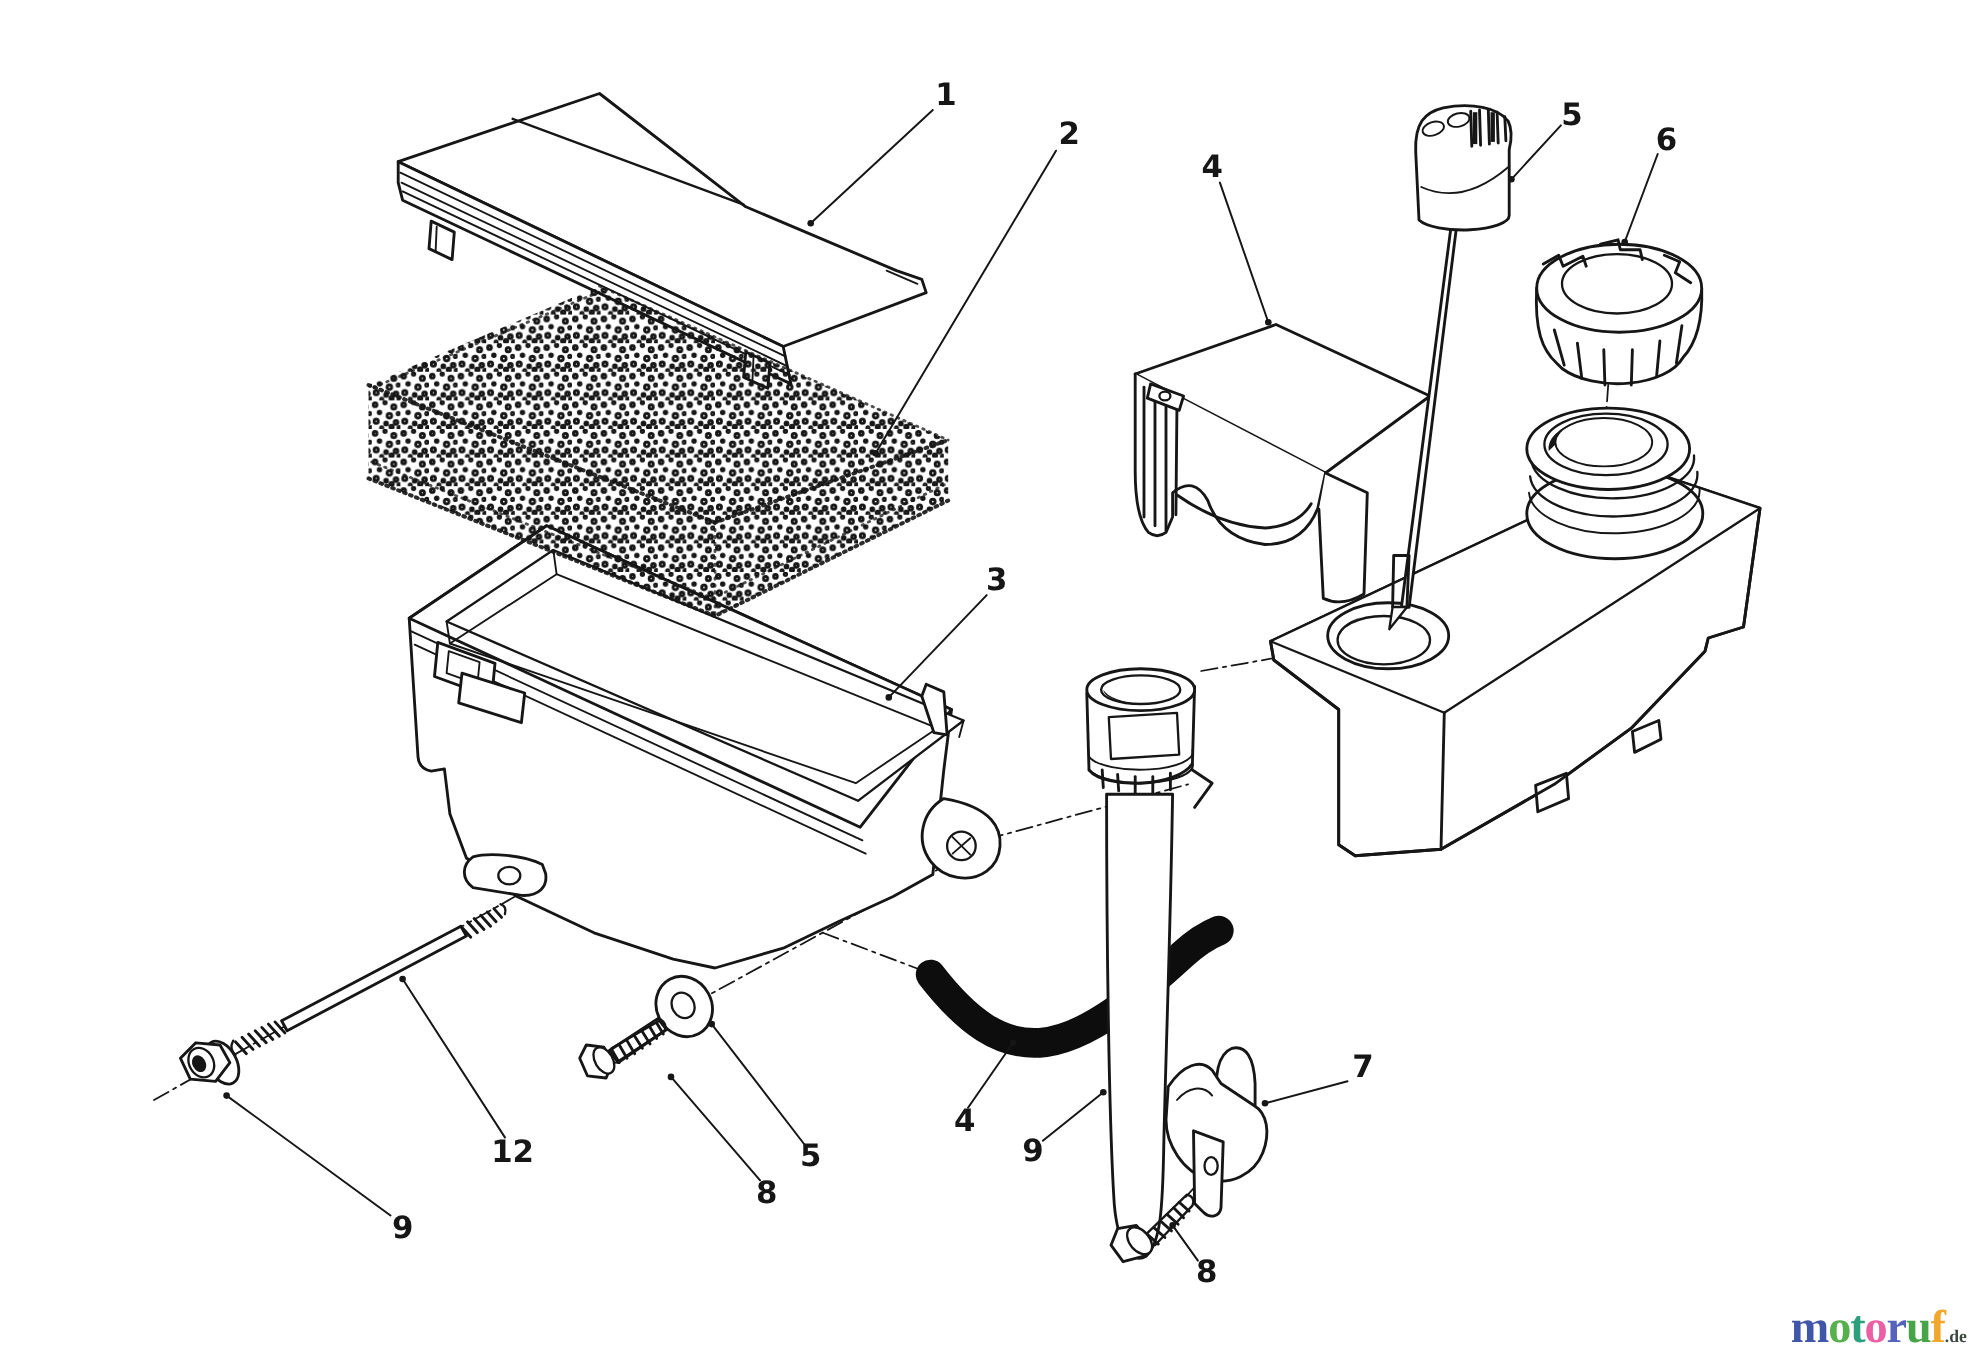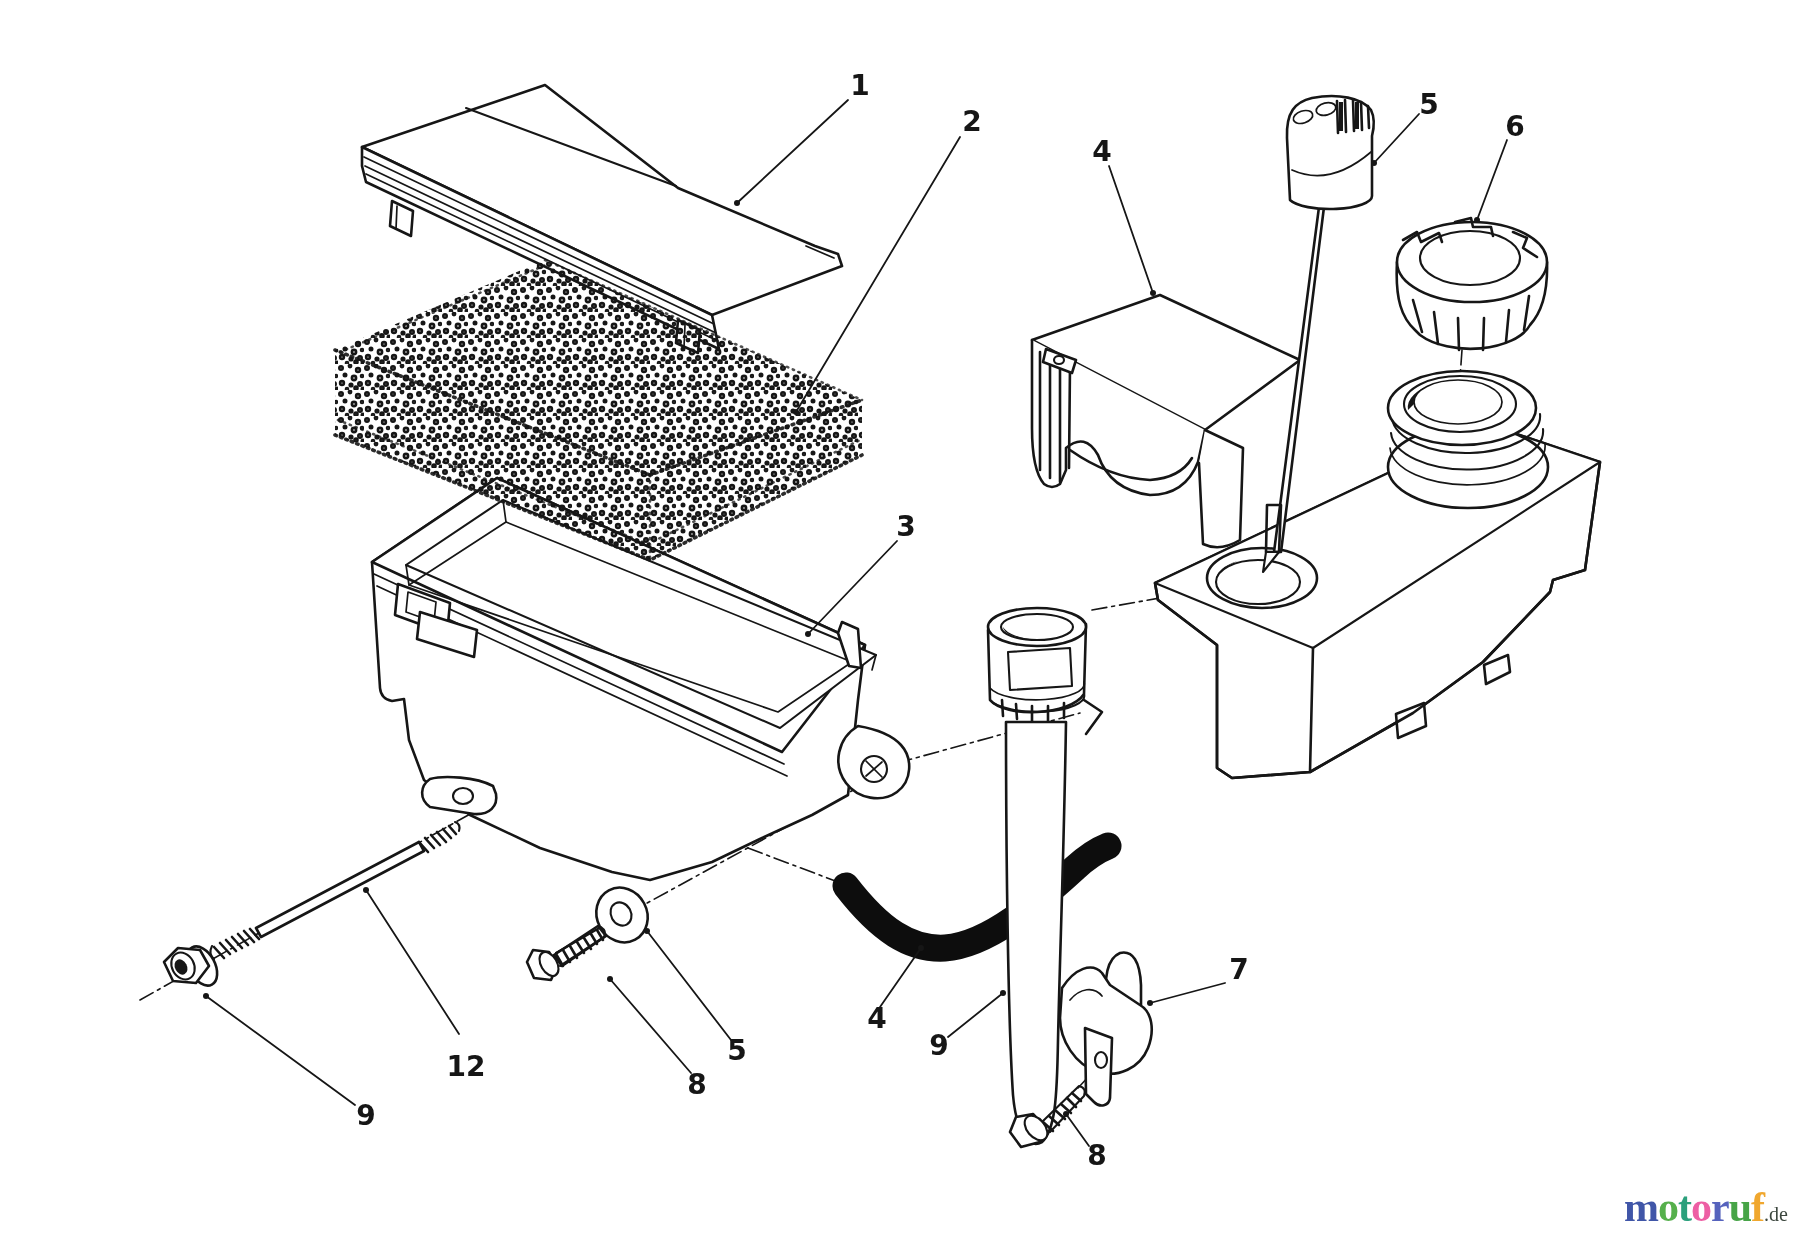--- a/index.html
+++ b/index.html
@@ -16,21 +16,21 @@
   .leader{stroke:#161616;stroke-width:1.8;}
   .stipfill{fill:url(#stip);stroke:none;}
   .grain{stroke:#161616;stroke-width:3.6;stroke-dasharray:1.6 4.2;opacity:.9;}
   .grain2{stroke:#161616;stroke-width:2.6;stroke-dasharray:1.3 5;opacity:.75;}
   .hosepath{stroke:#0d0d0d;stroke-width:27;}
   .callout{position:absolute;transform:translate(-50%,-50%);color:#161616;
            font-weight:700;font-size:28px;line-height:1;letter-spacing:0;}
   #logo{position:absolute;right:12px;bottom:6px;white-space:nowrap;
         font-family:"Liberation Serif", serif;font-weight:700;}
   #logo .word span{font-size:42px;letter-spacing:-1px;}
-  #logo .tld{font-size:20px;font-weight:400;}
+  #logo .tld{font-size:16px;font-weight:700;}
 </style>
 </head>
 <body>
 
 <div id="canvas">
 
 <svg width="1800" height="1237" viewBox="0 0 1800 1237">
   <defs>
     <pattern id="stip" width="26" height="26" patternUnits="userSpaceOnUse">
       <circle cx="3" cy="4" r="1.7" fill="#161616"></circle>
@@ -315,21 +315,21 @@
       <div class="callout" style="left: 906px; top: 527px;">3</div>
       <div class="callout" style="left: 1102px; top: 152px;">4</div>
       <div class="callout" style="left: 1429px; top: 105px;">5</div>
       <div class="callout" style="left: 1515px; top: 127px;">6</div>
       <div class="callout" style="left: 1239px; top: 970px;">7</div>
       <div class="callout" style="left: 697px; top: 1085px;">8</div>
       <div class="callout" style="left: 1097px; top: 1156px;">8</div>
       <div class="callout" style="left: 939px; top: 1046px;">9</div>
       <div class="callout" style="left: 877px; top: 1019px;">4</div>
       <div class="callout" style="left: 737px; top: 1051px;">5</div>
-      <div class="callout" style="left: 466px; top: 1047px; margin-top: 20px;">12</div>
+      <div class="callout" style="left: 466px; top: 1047px;">12</div>
       <div class="callout" style="left: 366px; top: 1116px;">9</div>
     </div>
 
 <div id="logo">
   <span class="word"><span style="color: rgb(64, 86, 168);">m</span><span style="color: rgb(86, 176, 76);">o</span><span style="color: rgb(43, 160, 124);">t</span><span style="color: rgb(237, 95, 164);">o</span><span style="color: rgb(86, 99, 189);">r</span><span style="color: rgb(71, 164, 71);">u</span><span style="color: rgb(240, 167, 46);">f</span></span><span class="tld" style="color: rgb(60, 71, 62);">.de</span>
 </div>
 
 </div>
 
 </body></html>

